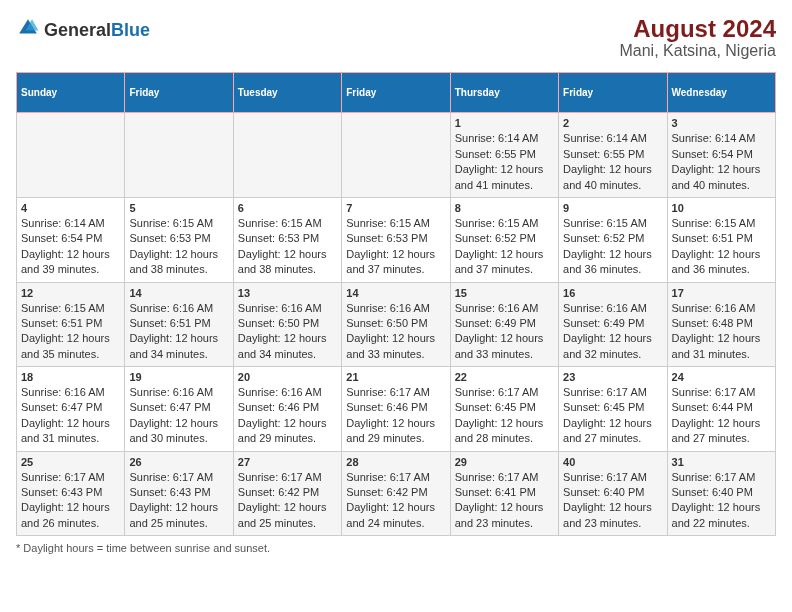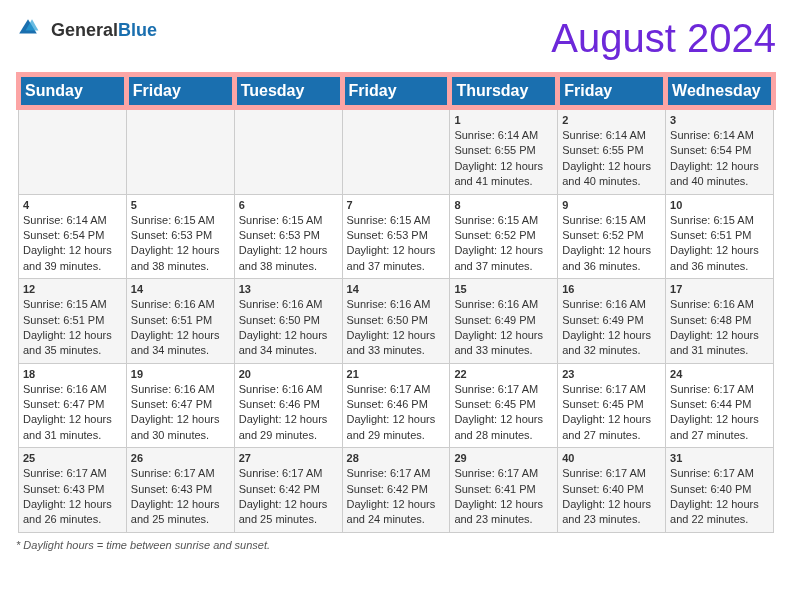--- a/index.html
+++ b/index.html
@@ -16,52 +16,52 @@
     }
     .header {
       display: flex;
       justify-content: space-between;
       align-items: flex-start;
       margin-bottom: 12px;
     }
     .logo {
       display: flex;
       align-items: center;
-      gap: 11px;
+      gap: 4px;
     }
     .logo-icon {
       width: 24px;
       height: 24px;
     }
     .title-block {
       text-align: right;
     }
     .month-year {
-      font-size: 40px;
-      font-weight: normal;
-      color: #6d28d9;
+      font-size: 24px;
+      font-weight: bold;
+      color: #7f1d1d;
       line-height: 1.1;
     }
     .location {
       font-size: 16px;
       color: #555;
     }
     table {
       width: 100%;
       border-collapse: collapse;
       table-layout: fixed;
     }
     thead tr th {
       background-color: #1a6faf;
       color: #fff;
-      font-size: 16px;
+      font-size: 10px;
       font-weight: bold;
-      padding: 5px 4px;
+      padding: 14px 4px;
       text-align: left;
-      border: 5px solid #fca5a5;
+      border: 1px solid #fca5a5;
     }
     tbody tr td {
       border: 1px solid #ccc;
       vertical-align: top;
       padding: 4px 4px;
       font-size: 9.5px;
       color: #333;
       height: 78px;
       background: #fff;
     }
@@ -83,21 +83,20 @@
       background: #fff !important;
     }
     tbody tr:nth-child(odd) td.empty-cell {
       background: #f5f5f5 !important;
     }
     .footer-note {
       font-size: 11px;
       color: #555;
       margin-top: 6px;
       text-align: left;
-      font-style: italic;
     }
   </style>
 </head>
 <body>
 
 <div class="container">
   <div class="header">
     <div class="logo">
       <div>
         <svg class="logo-icon" viewBox="0 0 30 30">
@@ -106,20 +105,21 @@
         </svg>
       </div>
       <div>
         <div>
           <span style="color:#333;font-size:18px;font-weight:bold;">General</span><span style="color:#1a6faf;font-size:18px;font-weight:bold;">Blue</span>
         </div>
       </div>
     </div>
     <div class="title-block">
       <div class="month-year">August 2024</div>
+      <div class="location">Mani, Katsina, Nigeria</div>
     </div>
   </div>
 
   <table>
     <thead>
       <tr>
 
       <th>Sunday</th>
           <th>Friday</th>
           <th>Tuesday</th>

